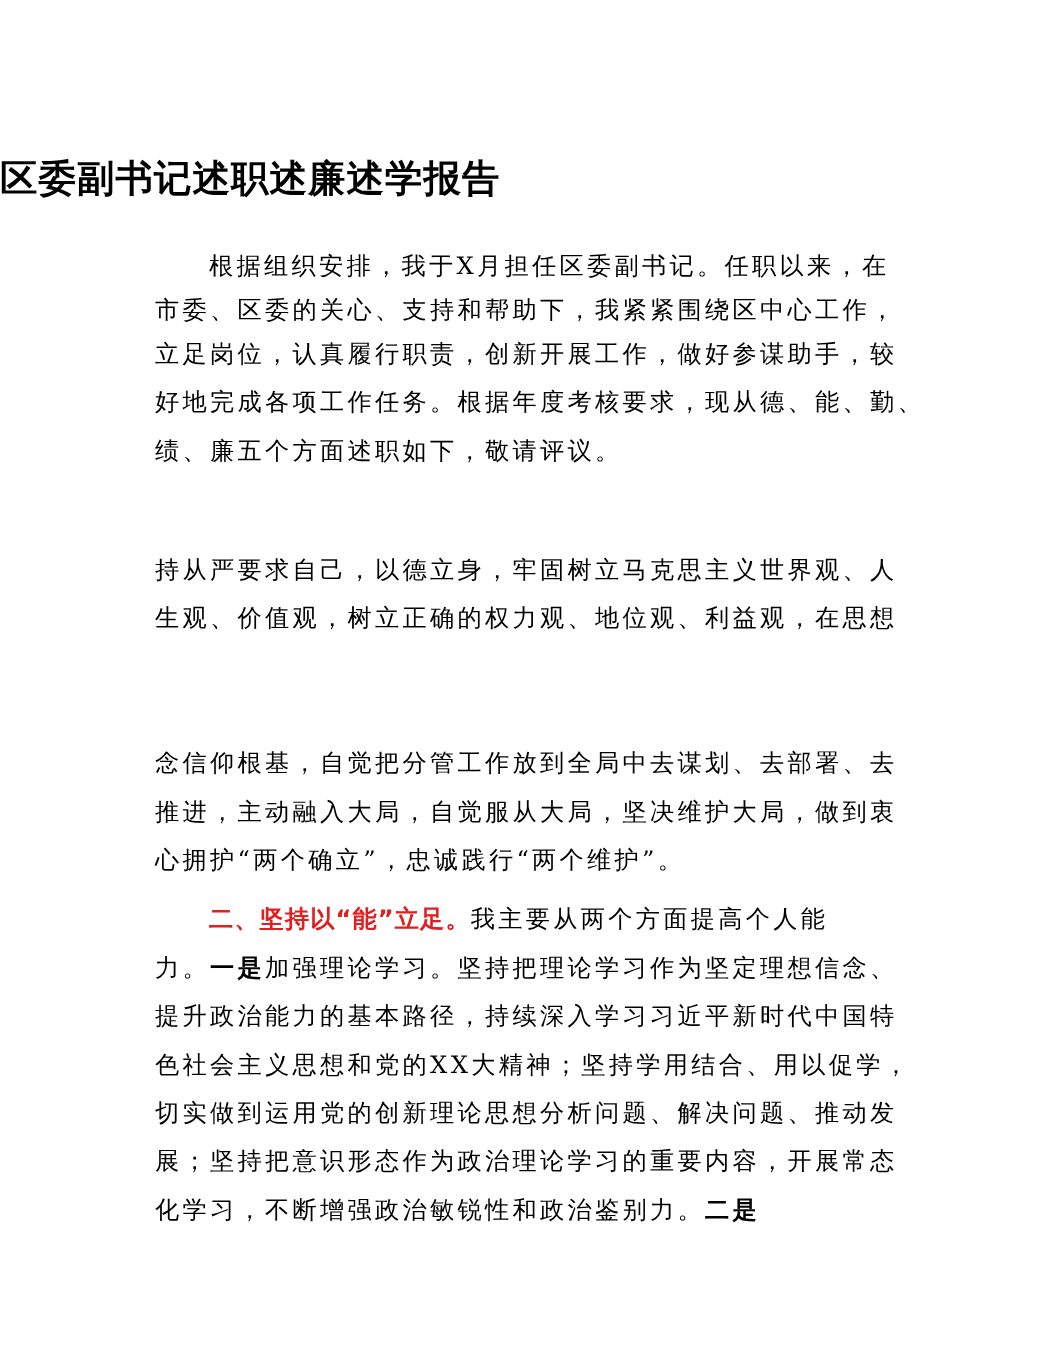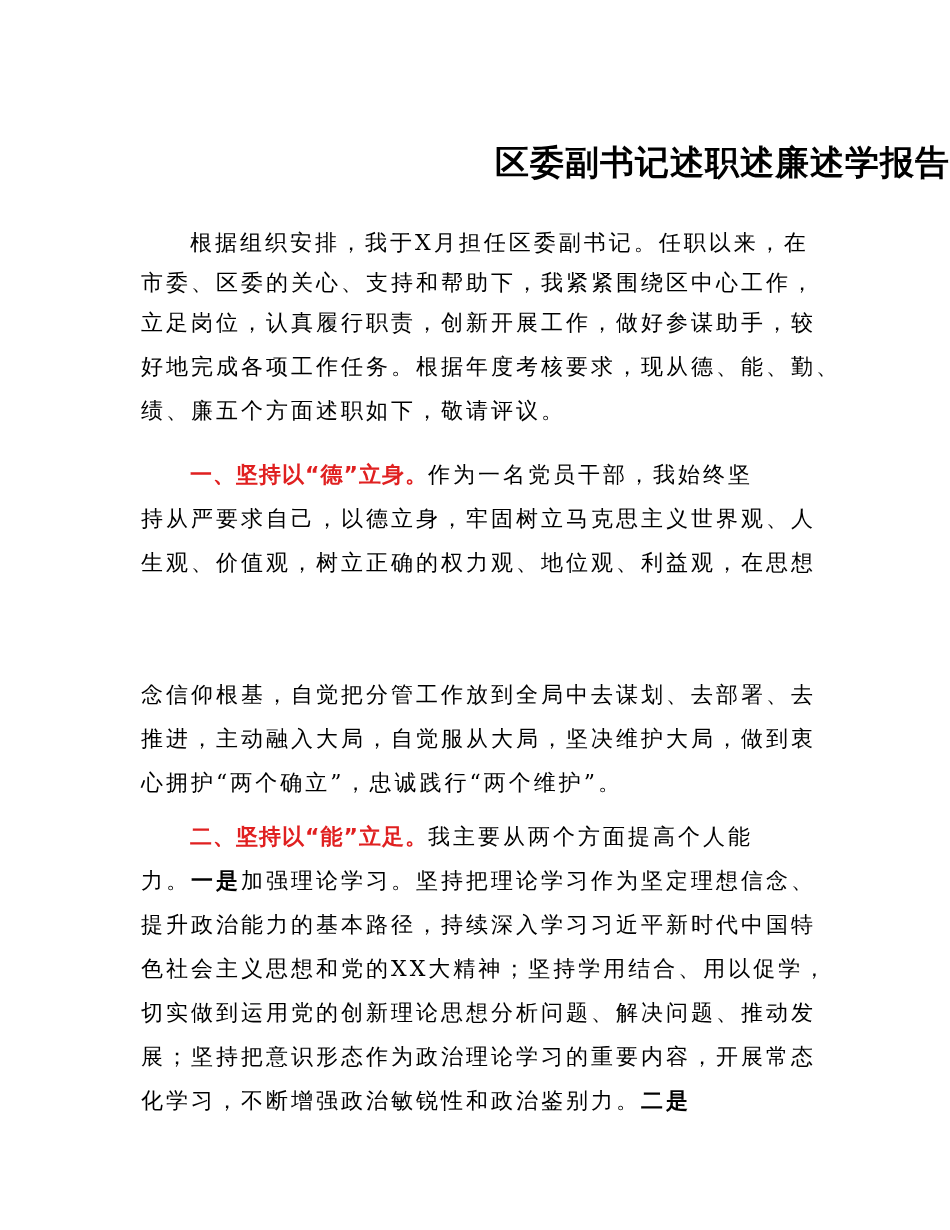--- a/index.html
+++ b/index.html
@@ -1,19 +1,19 @@
 <!DOCTYPE html>
 <html><head>
   <meta charset="utf-8">
   <style>
     html, body { margin: 0; padding: 0; background: #ffffff; }
     body { width: 950px; height: 1230px; position: relative; overflow: hidden; }
     .page { position: absolute; left: 0; top: 0; width: 950px; height: 1230px; background: #fff; }
     .title {
-      position: absolute; left: 0; top: 140px; width: 950px; text-align: right;
+      position: absolute; left: 0; top: 140px; width: 950px; text-align: left;
       font-family: "DejaVu Serif", "Liberation Serif", serif;
       font-weight: bold; font-size: 34px; letter-spacing: 1px; color: #000;
     }
     .line {
       position: absolute; left: 141px; width: 680px;
       font-family: "DejaVu Serif", "Liberation Serif", serif;
       font-size: 22px; color: #000; white-space: nowrap; letter-spacing: 3px;
       height: 30px; line-height: 30px;
     }
     .indent { left: 190px; }
@@ -25,23 +25,20 @@
 
 <div class="page">
   <div class="title">区委副书记述职述廉述学报告</div>
 
   <div class="line indent" style="top:228px">根据组织安排，我于X月担任区委副书记。任职以来，在</div>
   <div class="line" style="top:268px">市委、区委的关心、支持和帮助下，我紧紧围绕区中心工作，</div>
   <div class="line" style="top:308px">立足岗位，认真履行职责，创新开展工作，做好参谋助手，较</div>
   <div class="line" style="top:352px">好地完成各项工作任务。根据年度考核要求，现从德、能、勤、</div>
   <div class="line" style="top:396px">绩、廉五个方面述职如下，敬请评议。</div>
 
-  <div class="line indent" style="top:460px">
-    <span class="red">一、坚持以“德”立身。</span><span>作为一名党员干部，我始终坚</span>
-  </div>
   <div class="line" style="top:504px">持从严要求自己，以德立身，牢固树立马克思主义世界观、人</div>
   <div class="line" style="top:548px">生观、价值观，树立正确的权力观、地位观、利益观，在思想</div>
   <div class="line" style="top:680px">念信仰根基，自觉把分管工作放到全局中去谋划、去部署、去</div>
   <div class="line" style="top:724px">推进，主动融入大局，自觉服从大局，坚决维护大局，做到衷</div>
   <div class="line" style="top:768px">心拥护“两个确立”，忠诚践行“两个维护”。</div>
 
   <div class="line indent" style="top:822px">
     <span class="red">二、坚持以“能”立足。</span><span>我主要从两个方面提高个人能</span>
   </div>
   <div class="line" style="top:866px">

